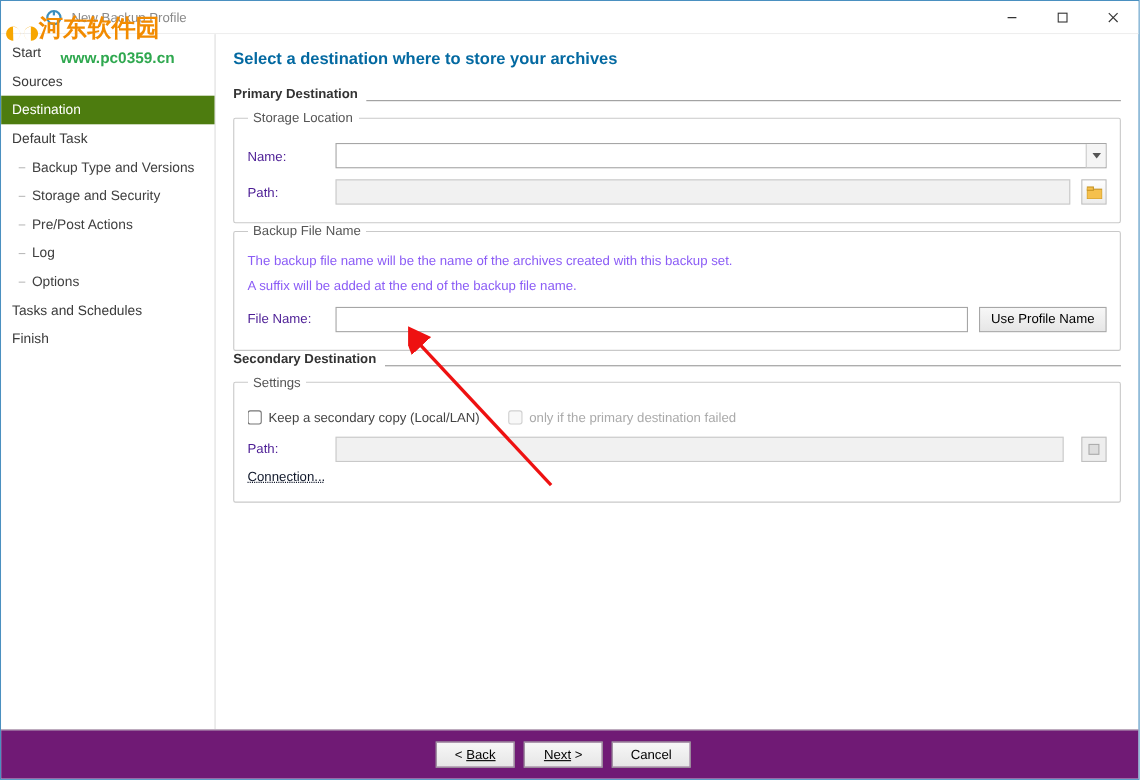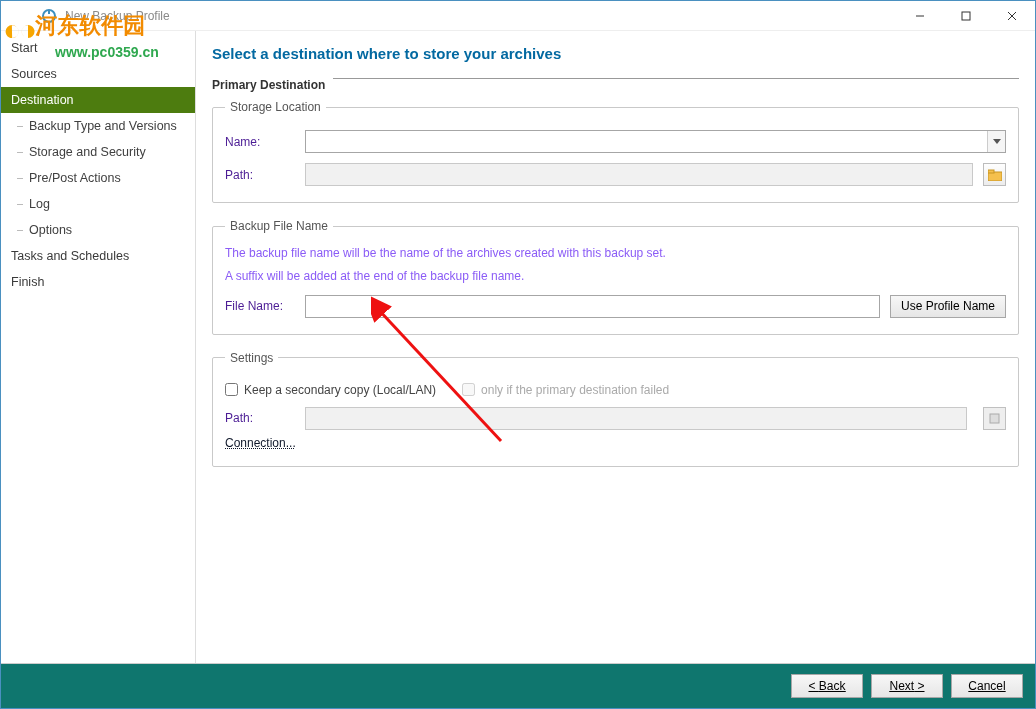--- a/index.html
+++ b/index.html
@@ -84,40 +84,40 @@
   }
   .page-heading {
     color: #0369a1;
     font-size: 15px;
     font-weight: 600;
     margin-bottom: 16px;
   }
 
   .section-header {
     display: flex;
-    align-items: flex-start;
+    align-items: flex-end;
     margin-bottom: 8px;
     gap: 8px;
   }
   .section-header .sh-title {
     font-weight: 700;
     color: #333;
     white-space: nowrap;
   }
   .section-header .sh-line {
     flex: 1;
     height: 1px;
     background: #999;
   }
 
   fieldset.group {
     border: 1px solid #c9c9c9;
     border-radius: 2px;
     padding: 12px 12px 16px 12px;
-    margin-bottom: 16px;
+    margin-bottom: 0;
     position: relative;
   }
   fieldset.group > legend {
     padding: 0 5px;
     color: #555;
     font-size: 12px;
   }
 
   .form-row {
     display: flex;
@@ -196,27 +196,26 @@
     margin-top:6px;
     cursor:pointer;
   }
 
   
   .footer {
     position:absolute;
     bottom:0; left:0; right:0;
     height:45px;
     border-top:1px solid #ccc;
-    background:#0f766e;
+    background:#701a75;
     display:flex;
     align-items:center;
-    justify-content:flex-end;
+    justify-content:center;
     gap:8px;
     padding-right:12px;
-    text-decoration:underline;
   }
   .footer .btn { height:24px; min-width:72px; }
 
   
   .arrow-annot {
     position:absolute;
     left:370px; top:265px;
     pointer-events:none;
     z-index:50;
   }
@@ -265,20 +264,21 @@
       </div>
   </div>
 </div>
 
 <div class="main">
 
   <div class="sidebar">
     <div class="nav-item">Start</div>
     <div class="nav-item">Sources</div>
     <div class="nav-item active">Destination</div>
+    <div class="nav-item">Default Task</div>
     <div class="sub-item">Backup Type and Versions</div>
     <div class="sub-item">Storage and Security</div>
     <div class="sub-item">Pre/Post Actions</div>
     <div class="sub-item">Log</div>
     <div class="sub-item">Options</div>
     <div class="nav-item">Tasks and Schedules</div>
     <div class="nav-item">Finish</div>
   </div>
 
   <div class="content">
@@ -320,20 +320,24 @@
       <legend>Backup File Name</legend>
       <div class="hint-text">The backup file name will be the name of the archives created with this backup set.</div>
       <div class="hint-text">A suffix will be added at the end of the backup file name.</div>
       <div class="form-row">
         <span class="form-label">File Name:</span>
         <input class="text-input" type="text" value="" style="">
         <button class="btn">Use Profile Name</button>
       </div>
     </fieldset>
 
+    <div class="section-header">
+      <span class="sh-title">Secondary Destination</span>
+      <span class="sh-line"></span>
+    </div>
 
     <fieldset class="group">
       <legend>Settings</legend>
       <div class="checkbox-row">
         <input type="checkbox" style="">
         <span>Keep a secondary copy (Local/LAN)</span>
         <span style="width:14px"></span>
         <input type="checkbox" disabled="" style="">
         <span class="disabled-text">only if the primary destination failed</span>
       </div>

